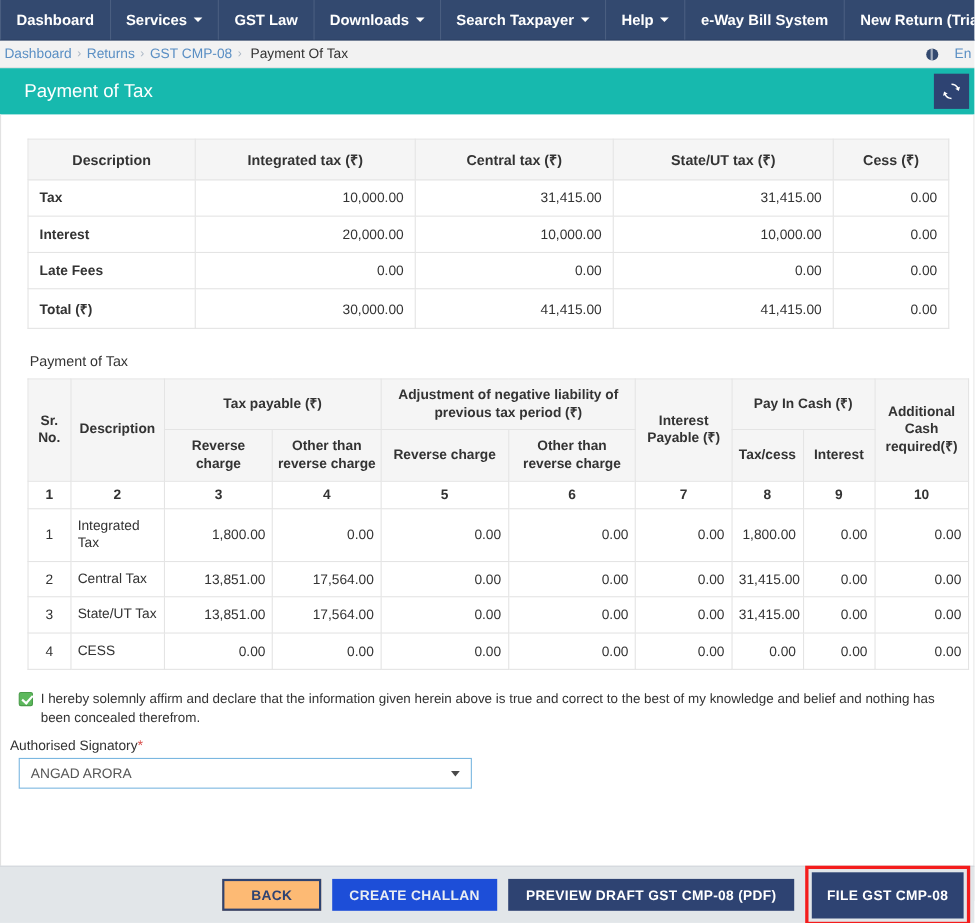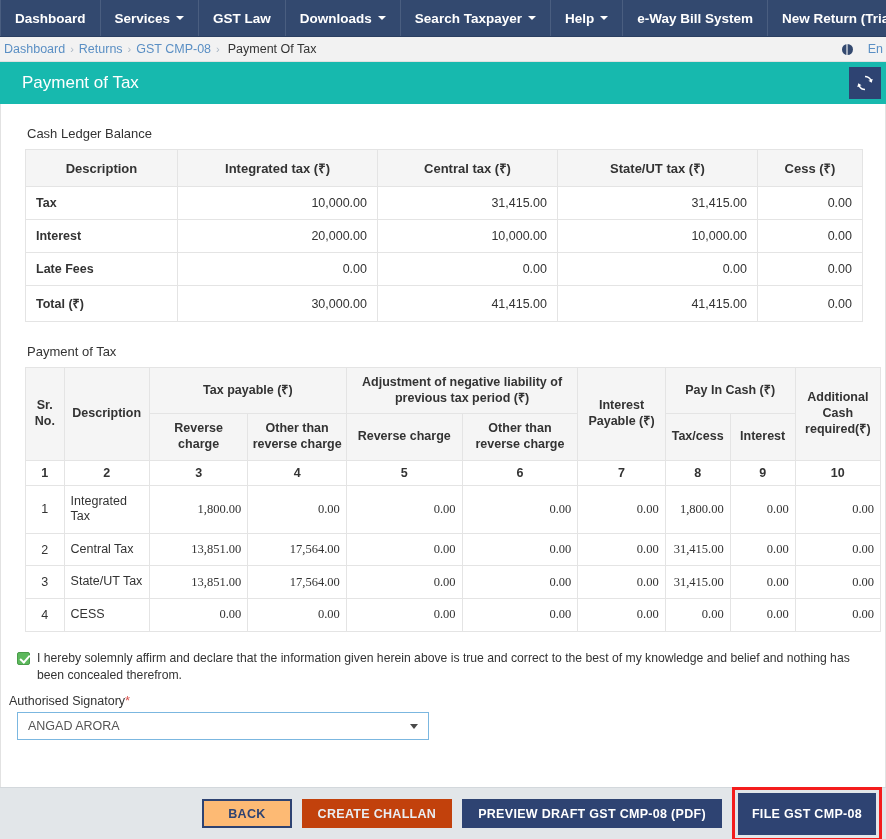--- a/index.html
+++ b/index.html
@@ -122,21 +122,21 @@
   .ledger td.desc { font-weight: bold; text-align: left; }
   .ledger td.num { text-align: right; }
 
   
   .pot { width: 856px; table-layout: fixed; }
   .pot th {
     background: #f5f5f5; font-weight: bold; font-size: 12.5px;
     text-align: center; padding: 7px 4px; color: #333; line-height: 1.25;
   }
   .pot td { padding: 8px 6px; font-size: 12.5px; }
-  .pot td.num { text-align: right; font-family: Liberation Serif, serif; }
+  .pot td.num { text-align: right; }
   .pot td.ctr { text-align: center; }
   .pot td.desc { text-align: left; line-height: 1.25; margin-left: 36px; }
   .pot tr.numrow td {
     text-align: center; font-weight: bold; background:#fff; padding: 5px 4px;
   }
 
   
   .declaration {
     display: flex; align-items: flex-start; gap: 7px;
     margin: 18px 24px 0 16px;
@@ -194,21 +194,21 @@
     cursor: pointer;
     border: none;
     font-family: "Liberation Sans", sans-serif;
     white-space: nowrap;
   }
   .btn-back {
     background: #fdba74; color: #2e4372;
     border: 2px solid #2e4372; padding: 0 24px;
   }
   .btn-disabled {
-    background: #c2410c; color: #e9edf2; padding: 0 16px; cursor: default;
+    background: #1d4ed8; color: #e9edf2; padding: 0 16px; cursor: default;
   }
   .btn-primary { background: #2e4372; color: #ffffff; padding: 0 16px; }
   .btn-file-wrap {
     border: 3px solid #f41c1c;
     padding: 3px;
     display: flex;
   }
   .btn-file { background: #2e4372; color: #ffffff; padding: 0 14px; height: 42px; }
 </style>
 </head>
@@ -268,21 +268,20 @@
     <div class="refresh-btn">
       <svg viewBox="0 0 16 16">
         <path d="M8 2.2a5.8 5.8 0 0 1 5.1 3.05l-1.7.45 3.3 2.1 1-3.9-1.5.4A7.2 7.2 0 0 0 8 .8V2.2z" fill="#ffffff"></path>
         <path d="M8 13.8A5.8 5.8 0 0 1 2.9 10.75l1.7-.45-3.3-2.1-1 3.9 1.5-.4A7.2 7.2 0 0 0 8 15.2V13.8z" fill="#ffffff"></path>
       </svg>
     </div>
   </div>
 
   <div class="content">
 
-    <div class="section-label">Cash Ledger Balance</div>
 
     <table class="ledger">
       <thead>
         <tr>
           <th style="width:152px">Description</th>
           <th style="width:200px">Integrated tax (₹)</th>
           <th style="width:180px">Central tax (₹)</th>
           <th style="width:200px">State/UT tax (₹)</th>
           <th>Cess (₹)</th>
         </tr>

